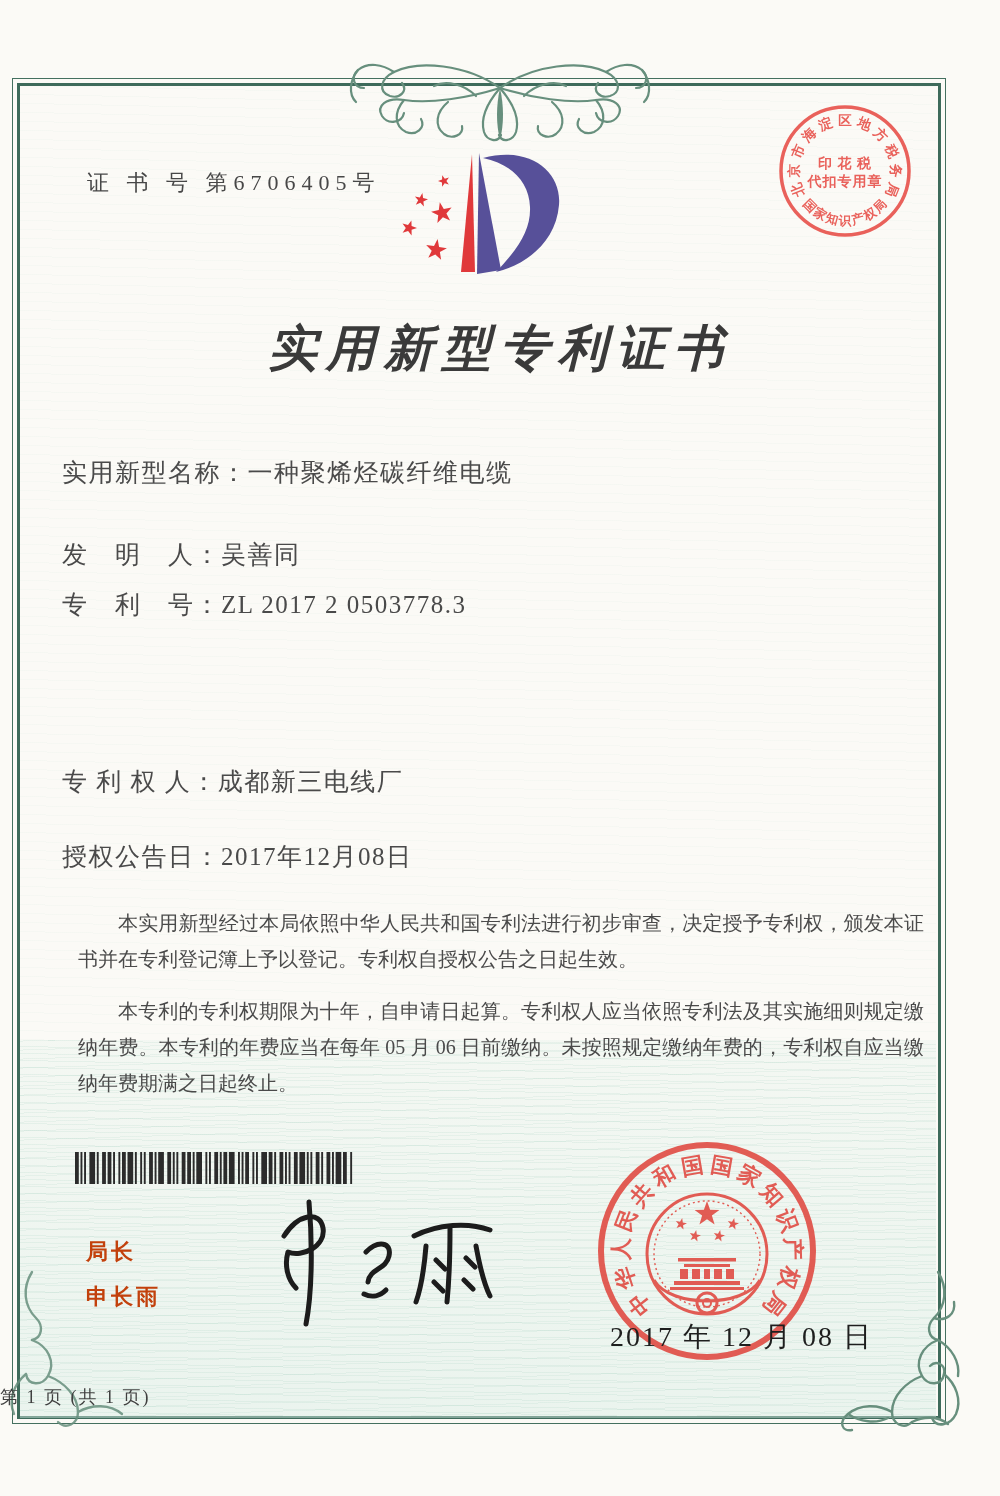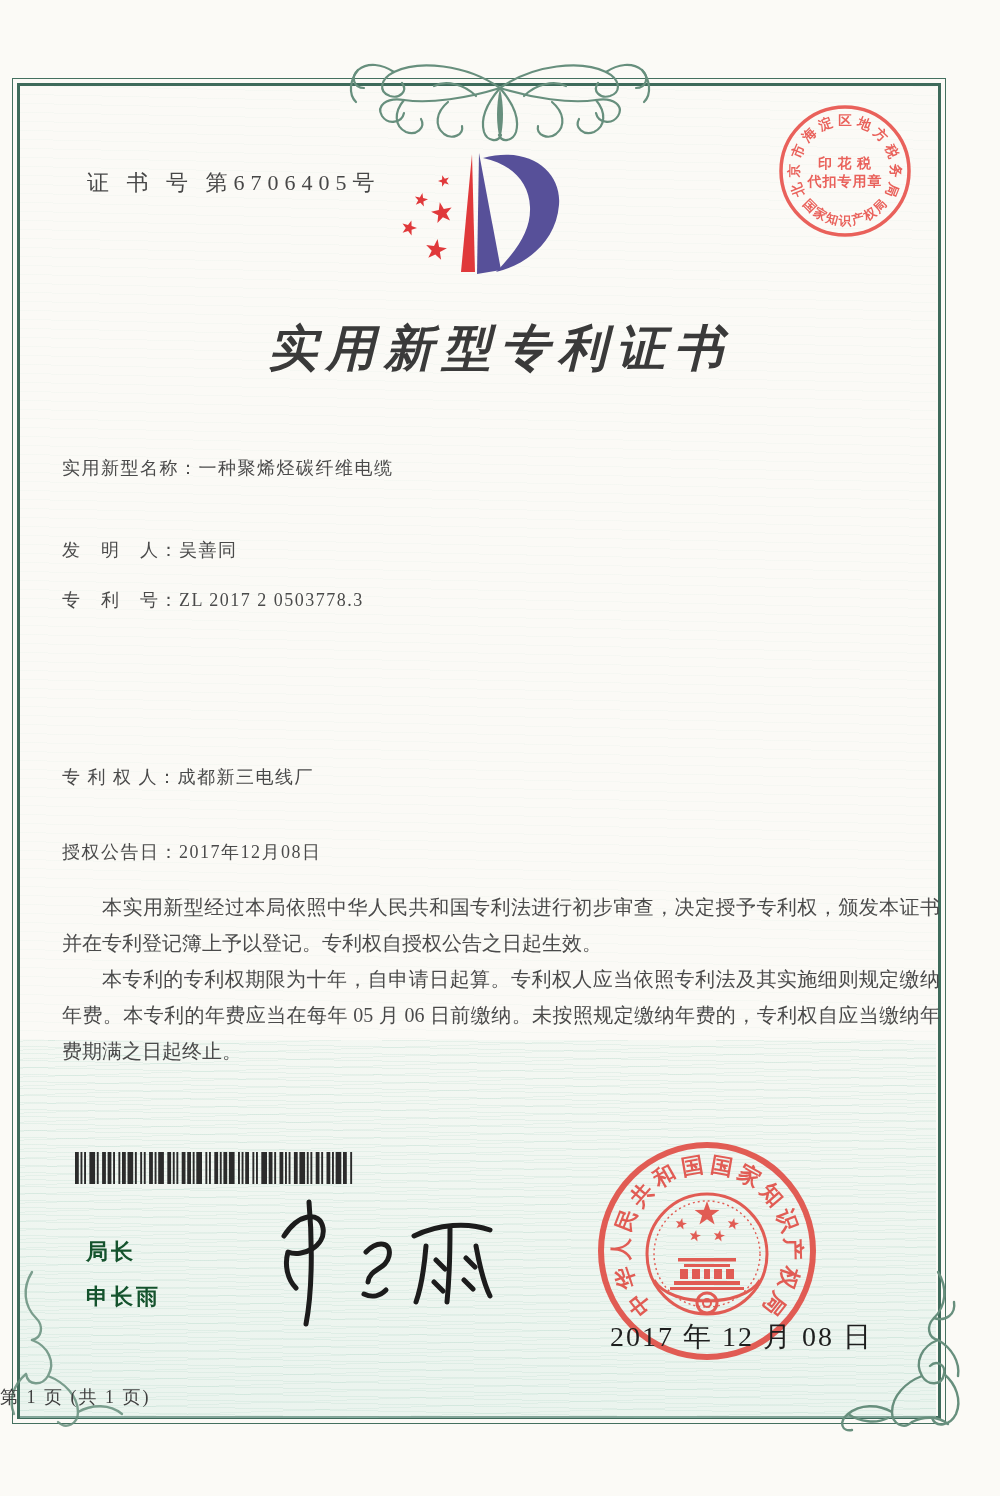--- a/index.html
+++ b/index.html
@@ -22,30 +22,30 @@
   .guilloche-top{position:absolute;left:20px;top:86px;width:916px;height:954px;
     background:repeating-linear-gradient(1.2deg, rgba(150,200,180,.05) 0 1px, transparent 1px 9px);
     pointer-events:none;}
   
   .cert-no{position:absolute;left:48px;top:168px;font-size:22px;letter-spacing:6px;color:#474747;margin-left:39px;}
   .logo{position:absolute;left:392px;top:148px;}
   .tax-stamp{position:absolute;left:776px;top:102px;opacity:.92;}
   .title{position:absolute;left:0;top:316px;width:100%;text-align:center;
     font-size:49px;font-weight:600;letter-spacing:9px;color:#3a3a3a;font-style:italic;}
   
-  .field{position:absolute;left:62px;font-size:18px;letter-spacing:1.5px;color:#4a4a4a;white-space:nowrap;}
+  .field{position:absolute;left:62px;font-size:25px;letter-spacing:1.5px;color:#4a4a4a;white-space:nowrap;}
   .f0{top:456px}.f1{top:538px}.f2{top:588px}.f3{top:689px}.f4{top:765px}.f5{top:840px}
   
   .body-text{position:absolute;left:62px;top:889px;width:878px;font-size:20px;
     line-height:36px;text-align:justify;color:#4a4a4a;}
-  .body-text p{margin:0;text-indent:2em;}
+  .body-text p{margin:16px;text-indent:2em;}
   
   .barcode{position:absolute;left:75px;top:1152px;}
   .sig-label{position:absolute;left:86px;font-family:"Liberation Sans","DejaVu Sans",sans-serif;
-    font-weight:bold;font-size:22px;color:#14532d;letter-spacing:3px;}
+    font-weight:bold;font-size:22px;color:#c2410c;letter-spacing:3px;}
   .sl0{top:1237px}.sl1{top:1282px}
   .signature{position:absolute;left:238px;top:1196px;}
   .office-seal{position:absolute;left:594px;top:1138px;opacity:.88;}
   .issue-date{position:absolute;left:610px;top:1318px;font-size:28px;color:#1e1e1e;
     letter-spacing:2px;z-index:5;}
   .footer{position:absolute;left:0;top:1385px;width:100%;text-align:left;
     font-size:18px;letter-spacing:2px;color:#3f3f3f;}
   
   .orn-top{position:absolute;left:298px;top:50px;}
   .orn-br{position:absolute;left:826px;top:1266px;}

